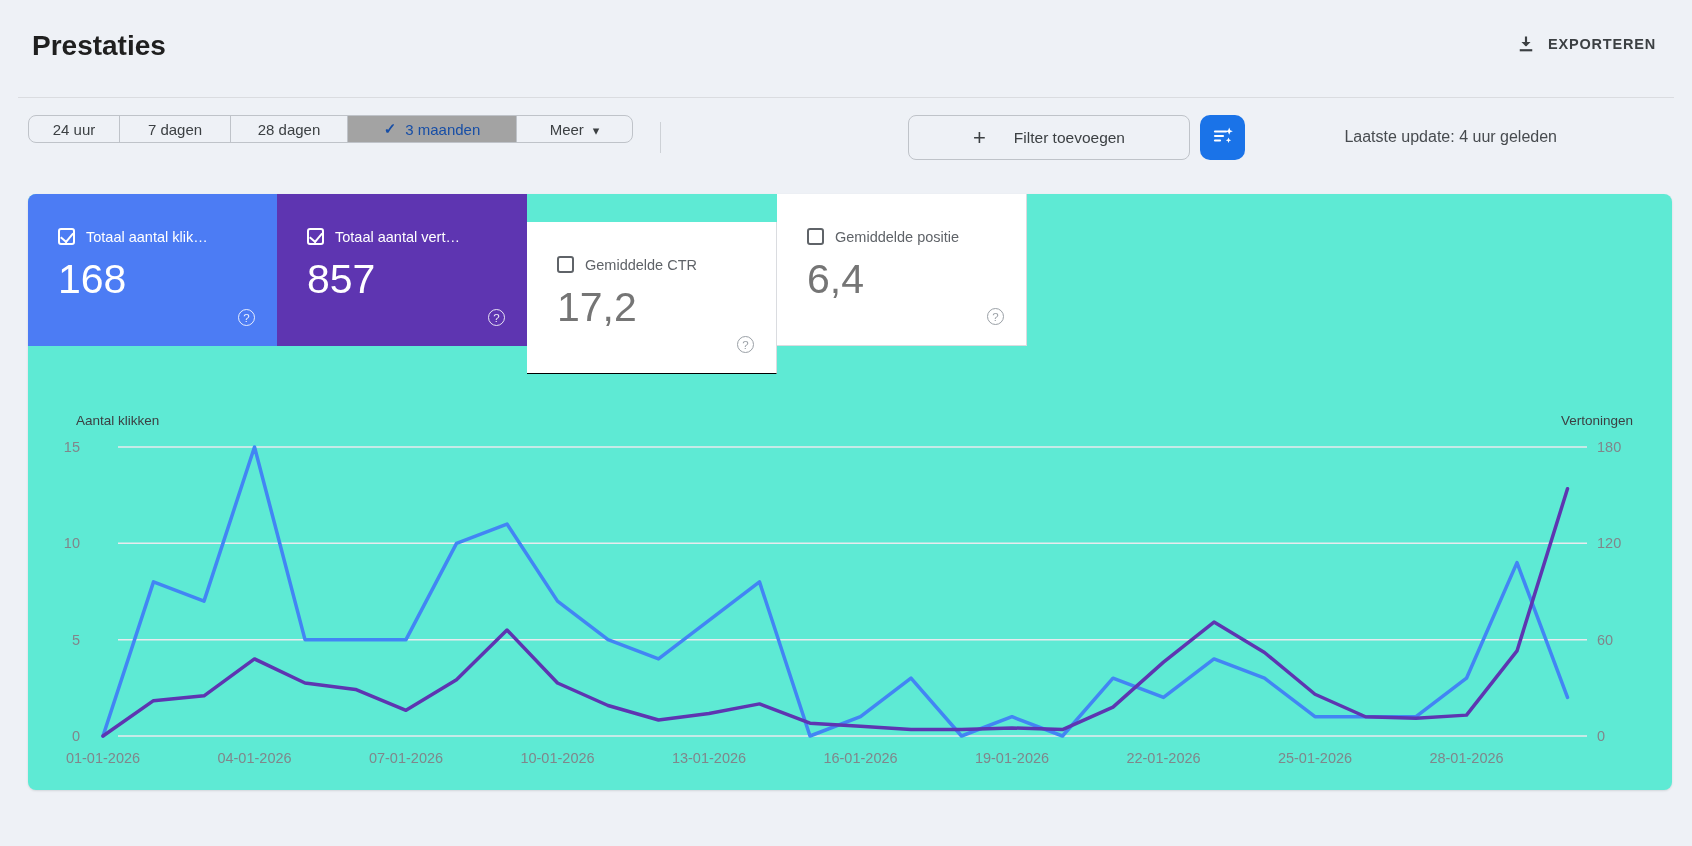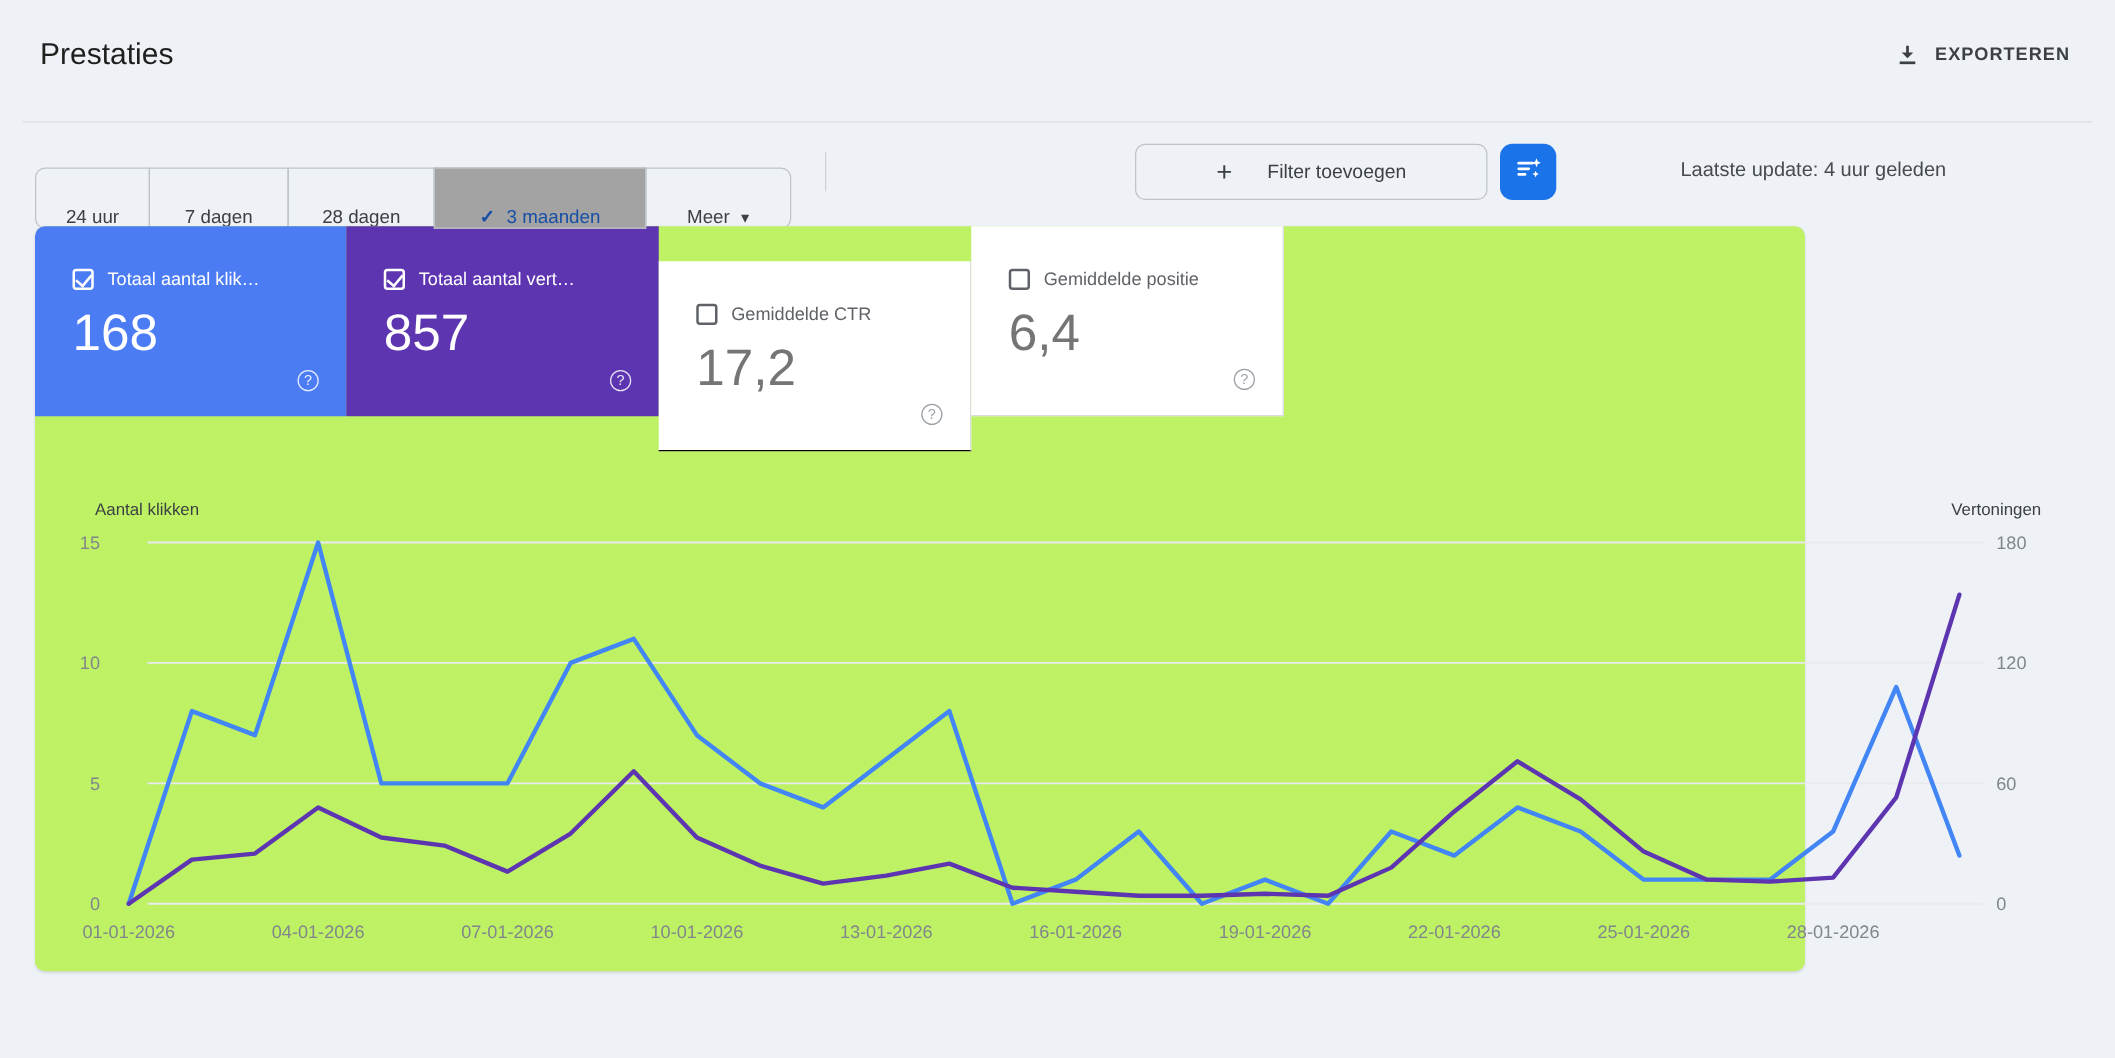--- a/index.html
+++ b/index.html
@@ -7,42 +7,41 @@
   body {
     font-family:"Liberation Sans", sans-serif;
     background:#eef1f6;
     position:relative;
     overflow:hidden;
     color:#3c4043;
   }
   
   .page-title {
     position:absolute; left:32px; top:30px;
-    font-size:24px; font-weight:400; color:#1f1f1f;
+    font-size:28px; font-weight:700; color:#1f1f1f;
   }
   .export-btn {
     position:absolute; right:36px; top:34px;
     display:flex; align-items:center; gap:12px;
     color:#3c4043; font-size:14.5px; font-weight:700; letter-spacing:.8px;
     cursor:pointer;
   }
   .export-btn svg { display:block; }
   .header-divider {
     position:absolute; left:18px; right:18px; top:97px;
     height:1px; background:#dadce0;
   }
   
   .filter-row { position:absolute; left:0; top:115px; height:45px; width:100%; }
   .seg-group { position:absolute; left:28px; top:0; display:flex; }
   .seg-chip {
-    height:49px; border:1px solid #bfc3c9; margin-left:-1px;
-    display:flex; align-items:flex-end; justify-content:center; gap:9px;
+    height:28px; border:1px solid #bfc3c9; margin-left:-1px;
+    display:flex; align-items:center; justify-content:center; gap:9px;
     font-size:15px; color:#3c4043; background:transparent; cursor:pointer;
     white-space:nowrap;
-    margin-top:19px;
   }
   .seg-chip:first-child { border-radius:8px 0 0 8px; margin-left:0; }
   .seg-chip:last-child  { border-radius:0 8px 8px 0; }
   .seg-chip.selected { background:#a3a3a3; color:#174ea6; z-index:2; }
   .check-icon::before { content:"✓"; font-size:15px; font-weight:700; }
   .caret-icon::before { content:"▾"; font-size:13px; color:inherit; }
   .vert-sep { position:absolute; left:660px; top:7px; width:1px; height:31px; background:#cdd1d6; }
   .pill {
     position:absolute; top:0; height:45px; border:1px solid #bfc3c9; border-radius:8px;
     display:flex; align-items:center; justify-content:center; gap:11px;
@@ -55,22 +54,22 @@
     position:absolute; left:1200px; top:0; width:45px; height:45px;
     background:#1a73e8; border-radius:10px; cursor:pointer;
     display:flex; align-items:center; justify-content:center;
   }
   .last-update {
     position:absolute; right:135px; top:13px; height:20px;
     font-size:16px; color:#474b4f;
   }
   
   .main-card {
-    position:absolute; left:28px; top:181px; width:1416px; height:596px;
-    background:#bef264; border-radius:8px; box-shadow:0 1px 2px rgba(60,64,67,.15);
+    position:absolute; left:28px; top:194px; width:1644px; height:596px;
+    background:#5eead4; border-radius:8px; box-shadow:0 1px 2px rgba(60,64,67,.15);
   }
   .metric-row { position:absolute; left:0; top:0; height:152px; width:100%; }
   .metric-tile {
     position:absolute; top:0; height:152px; width:250px; cursor:pointer;
   }
   .tile-0 { left:0; width:249px; border-radius:8px 0 0 0; }
   .tile-1 { left:249px; }
   .tile-2 { left:499px; background:#fff; border-right:1px solid #dadce0; border-bottom:1px solid #000000;margin-top:28px; }
   .tile-3 { left:749px; background:#fff; border-right:1px solid #dadce0; border-bottom:1px solid #dadce0; }
   .tile-head { position:absolute; left:30px; top:34px; display:flex; align-items:center; gap:11px; }

